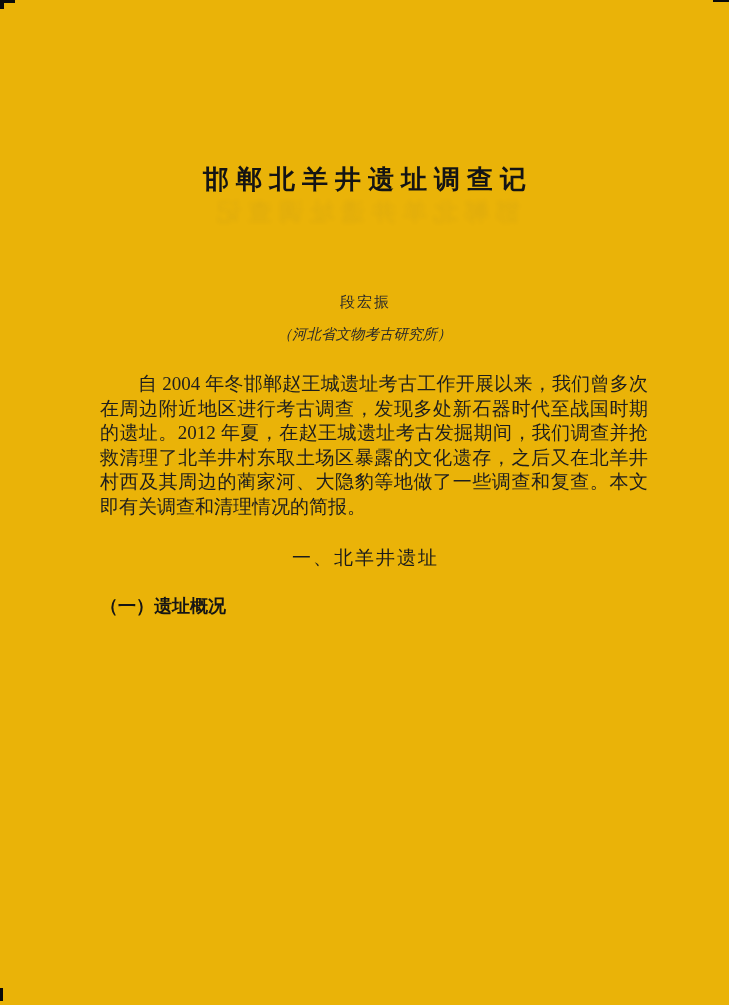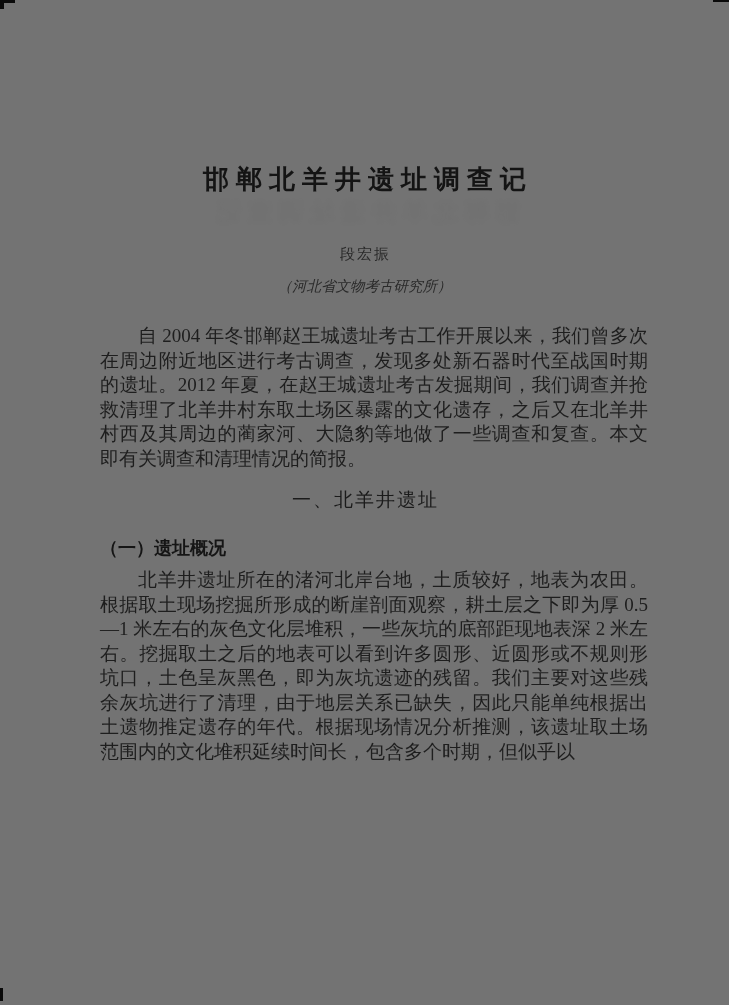--- a/index.html
+++ b/index.html
@@ -4,21 +4,21 @@
 <style>
   html, body {
     margin: 0;
     padding: 0;
     background: #ffffff;
   }
   .page {
     position: relative;
     width: 729px;
     height: 1005px;
-    background: #737373;
+    background: #eab308;
     overflow: hidden;
     box-sizing: border-box;
     padding: 0 81px 0 100px;
     font-family: "Liberation Serif", "DejaVu Serif", serif;
     color: #1e1e1e;
     -webkit-font-smoothing: antialiased;
   }
   
   .artifact { position: absolute; background: #0a0a0a; }
   .artifact.tl { left: 0; top: 0; width: 15px; height: 3px; }
@@ -44,21 +44,21 @@
     font-size: 24px;
     font-weight: 700;
     letter-spacing: 7px;
     color: #444;
     opacity: 0.05;
     filter: blur(2px);
     transform: scaleX(-1);
     pointer-events: none;
   }
   .author {
-    margin: 51px -81px 0 -100px;
+    margin: 99px -81px 0 -100px;
     text-align: center;
     font-size: 15px;
     line-height: 17px;
     letter-spacing: 2px;
     text-indent: 2px;
     color: #2a2a2a;
   }
   .affiliation {
     margin: 15px -81px 8px -100px;
     text-align: center;
@@ -72,21 +72,21 @@
     margin: 0;
     font-size: 19px;
     line-height: 24.5px;
     text-align: justify;
     text-justify: inter-ideograph;
     text-indent: 2em;
     color: #1e1e1e;
   }
   .body-para.intro { margin-top: 29px; }
   .section-heading {
-    margin: 18px -81px 0 -100px;
+    margin: 28px -81px 0 -100px;
     text-align: center;
     font-size: 19px;
     line-height: 22px;
     font-weight: 400;
     letter-spacing: 2px;
     text-indent: 2px;
     color: #1b1b1b;
   }
   .subsection-heading {
     margin: 28px 0 0 0;
@@ -116,15 +116,14 @@
   <div class="affiliation">（河北省文物考古研究所）</div>
 
   <p class="body-para intro">自 2004 年冬邯郸赵王城遗址考古工作开展以来，我们曾多次在周边附近地区进行考古调查，发现多处新石器时代至战国时期的遗址。2012 年夏，在赵王城遗址考古发掘期间，我们调查并抢救清理了北羊井村东取土场区暴露的文化遗存，之后又在北羊井村西及其周边的蔺家河、大隐豹等地做了一些调查和复查。本文即有关调查和清理情况的简报。</p>
 
   <h2 class="section-heading">一、北羊井遗址</h2>
 
   <h3 class="subsection-heading">（一）遗址概况</h3>
 
 
 
-  <p class="body-para">北羊井遗址所在的渚河北岸台地，土质较好，地表为农田。根据取土现场挖掘所形成的断崖剖面观察，耕土层之下即为厚 0.5—1 米左右的灰色文化层堆积，一些灰坑的底部距现地表深 2 米左右。挖掘取土之后的地表可以看到许多圆形、近圆形或不规则形坑口，土色呈灰黑色，即为灰坑遗迹的残留。我们主要对这些残余灰坑进行了清理，由于地层关系已缺失，因此只能单纯根据出土遗物推定遗存的年代。根据现场情况分析推测，该遗址取土场范围内的文化堆积延续时间长，包含多个时期，但似乎以</p>
 
 </div>
 
 </body></html>

